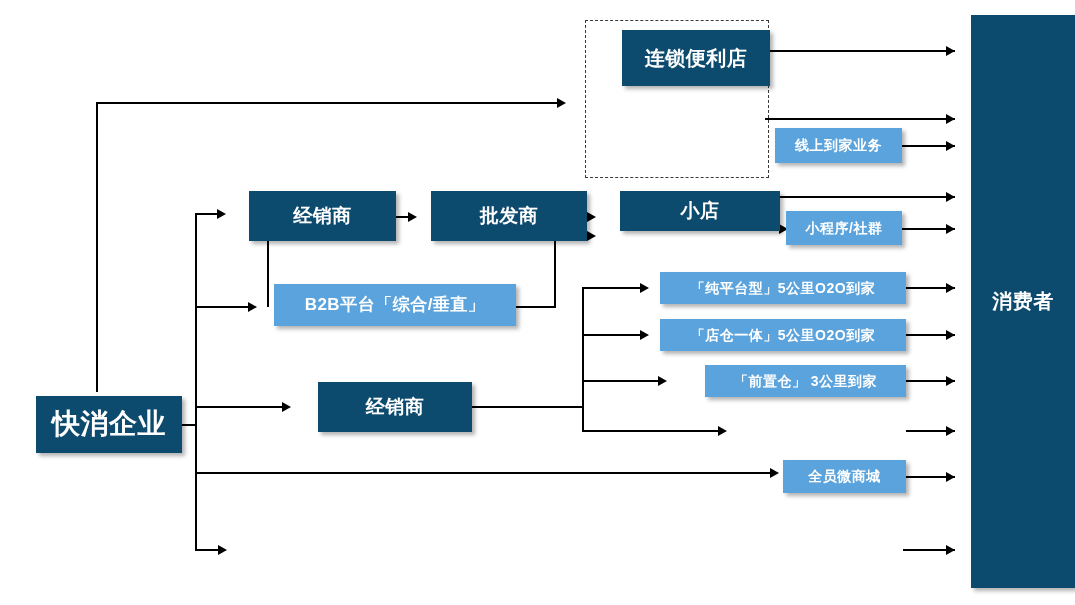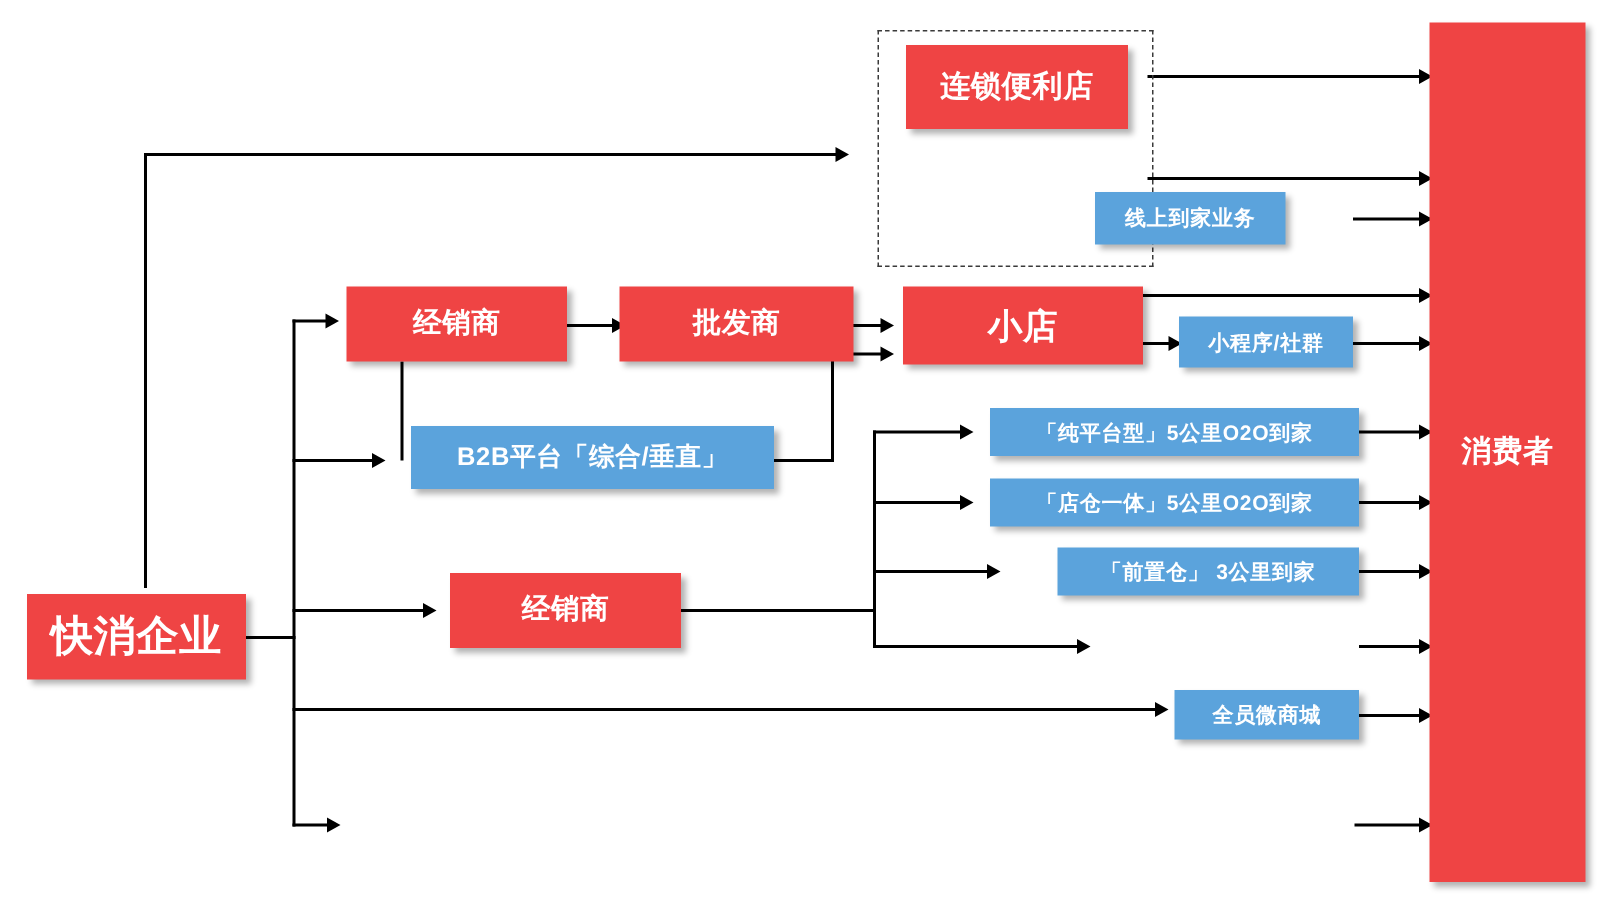--- a/index.html
+++ b/index.html
@@ -23,21 +23,21 @@
     align-items: center;
     justify-content: center;
     color: #ffffff;
     font-weight: bold;
     letter-spacing: 0.5px;
     text-align: center;
     line-height: 1.15;
     box-shadow: 3px 3px 4px rgba(0,0,0,0.30);
     white-space: nowrap;
   }
-  .dark  { background: #ef4444; }
+  .dark  { background: #0c4a6e; margin-left: 18px; }
   .light { background: #5BA3DC; }
 
   
   .dashed-group {
     position: absolute;
     box-sizing: border-box;
     border: 1.5px dashed #3a3a3a;
     background: transparent;
   }
 
@@ -151,27 +151,27 @@
   <div class="hline" style="left:903px; top:549px; width:52px;"></div>
   <div class="arrowhead" style="left:946px; top:545px;"></div>
 
   <div class="dashed-group" style="left:585px; top:20px; width:184px; height:158px;"></div>
 
   <div class="node dark" style="left:18px; top:396px; width:146px; height:57px; font-size:28px;">快消企业</div>
 
   <div class="node dark" style="left:604px; top:30px; width:148px; height:56px; font-size:20px;">连锁便利店</div>
 
 
-  <div class="node light" style="left:730px; top:128px; width:127px; height:35px; font-size:14px;">线上到家业务</div>
+  <div class="node light" style="left:775px; top:128px; width:127px; height:35px; font-size:14px;">线上到家业务</div>
 
   <div class="node dark" style="left:231px; top:191px; width:147px; height:50px; font-size:19px;">经销商</div>
 
   <div class="node dark" style="left:413px; top:191px; width:156px; height:50px; font-size:19px;">批发商</div>
 
-  <div class="node dark" style="left:602px; top:191px; width:160px; height:52px; font-size:23px;">小店</div>
+  <div class="node dark" style="left:602px; top:191px; width:160px; height:40px; font-size:19px;">小店</div>
 
   <div class="node light" style="left:786px; top:211px; width:116px; height:34px; font-size:14px;">小程序/社群</div>
 
   <div class="node light" style="left:274px; top:284px; width:242px; height:42px; font-size:17px;">B2B平台「综合/垂直」</div>
 
   <div class="node dark" style="left:300px; top:382px; width:154px; height:50px; font-size:19px;">经销商</div>
 
   <div class="node light" style="left:660px; top:272px; width:246px; height:32px; font-size:14px;">「纯平台型」5公里O2O到家</div>
 
   <div class="node light" style="left:660px; top:319px; width:246px; height:32px; font-size:14px;">「店仓一体」5公里O2O到家</div>

